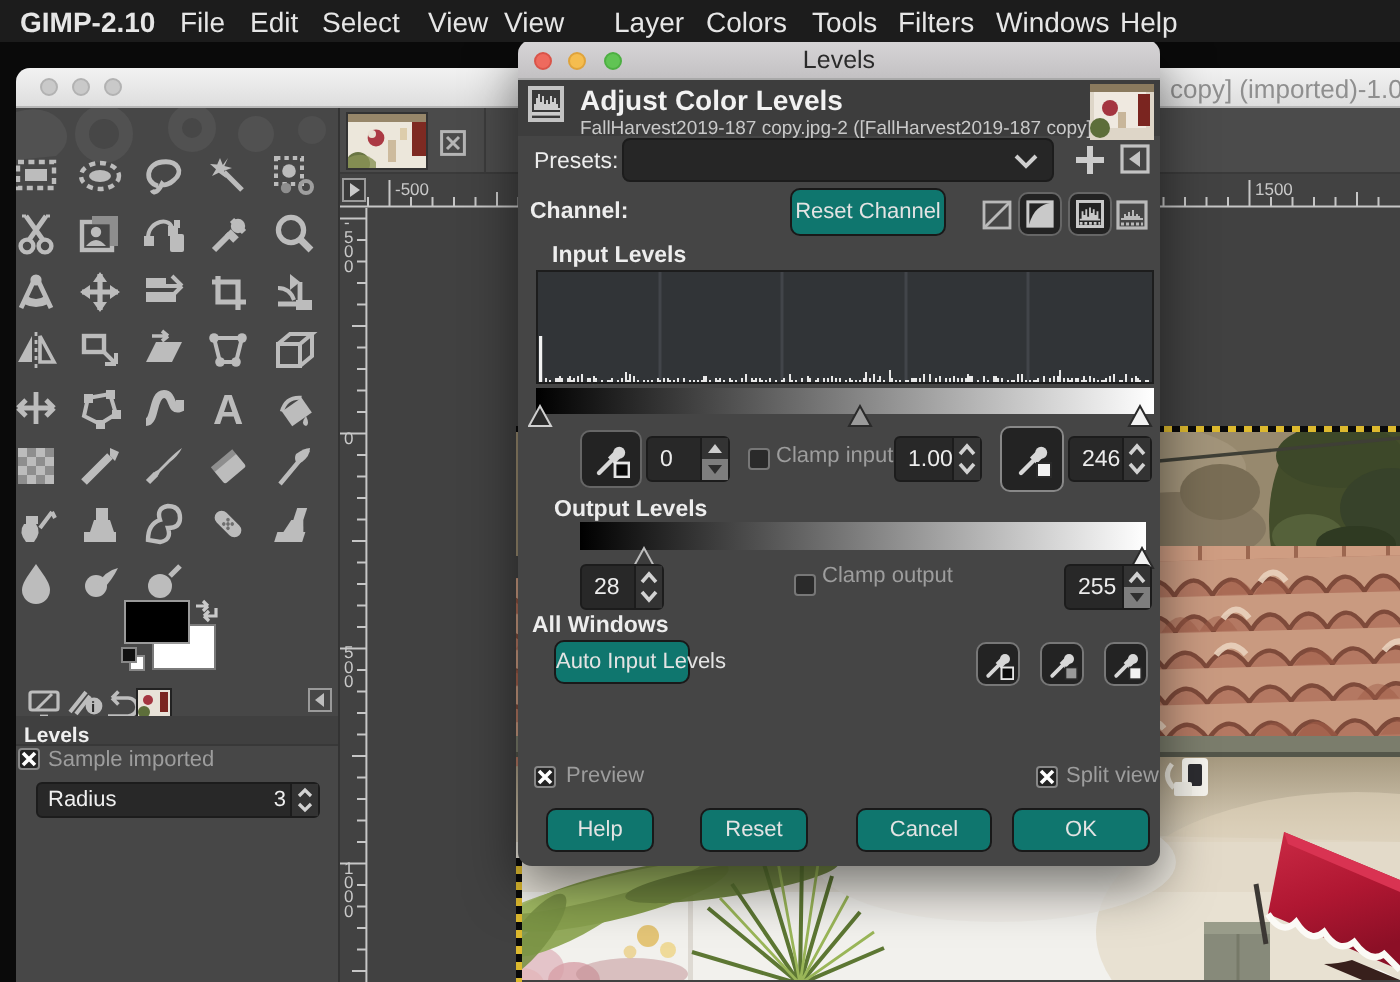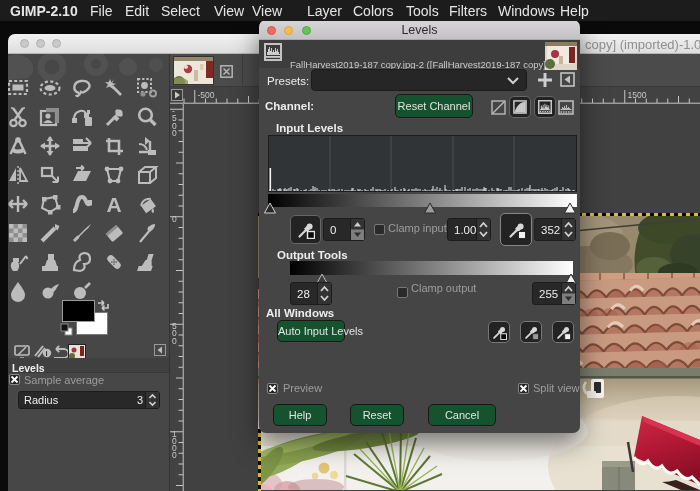--- a/index.html
+++ b/index.html
@@ -16,21 +16,21 @@
 
 #tabstrip{left:162px;top:20px;width:530px;height:32px;background:#4b4b4b;border-bottom:1px solid #3a3a3a}
 #hruler{left:162px;top:53px;width:530px;height:17px;background:#424242}
 #vruler{left:162px;top:70px;width:14px;height:387px;background:#424242}
 #canvas{left:176px;top:70px;width:516px;height:387px;background:#414141}
 
 #dlg{left:259px;top:20px;width:321px;height:413px;z-index:50;border-radius:7px;box-shadow:0 10px 26px rgba(0,0,0,0.5);background:#454545}
 #dlgtitle{left:0;top:0;width:321px;height:20px;background:linear-gradient(#d7d5d7,#c3c1c3);border-radius:7px 7px 0 0;border-bottom:1px solid #a9a9a9;box-sizing:border-box}
 #dlghead{left:0;top:20px;width:321px;height:28px;background:#3d3d3d}
 .combo{background:#262626;border:1px solid #1c1c1c;border-radius:4px;box-sizing:border-box}
-.btn{background:#14532d;border:1px solid #191919;border-radius:5px;color:#e3e3e3;box-sizing:border-box;text-align:center;white-space:nowrap;font-size:11px !important}
+.btn{background:#0f766e;border:1px solid #191919;border-radius:5px;color:#e3e3e3;box-sizing:border-box;text-align:center;white-space:nowrap;font-size:11px !important}
 .spin{background:#282828;border:1px solid #1c1c1c;border-radius:3px;color:#ececec;box-sizing:border-box;font-size:11.5px}
 .sv{position:absolute;right:0;top:0;bottom:0;width:13px;border-left:1px solid #1c1c1c;background:#333}
 .lbl{color:#ededed;font-size:11.5px}
 .dim{color:#9d9d9d;white-space:nowrap;font-size:11px !important}
 .chk{width:11px;height:11px;background:#2a2a2a;border:1px solid #777;border-radius:2px;box-sizing:border-box}
 .tgl{background:#232323;border:1px solid #666;border-radius:5px;box-sizing:border-box}
 </style></head><body>
 
 <div id="menubar" class="a">
 <span class="b" style="left:10px">GIMP-2.10</span>
@@ -296,21 +296,21 @@
         <rect x="0.5" y="0.5" width="11" height="11" fill="none" stroke="#9a9a9a"></rect>
         <path d="M8 2.5 V9.5 L3.5 6 Z" fill="#bdbdbd"></path>
       </svg>
 
     <div class="a" style="left:0;top:304px;width:161px;height:14px;background:#404040;border-bottom:1px solid #383838"><span class="b" style="color:#efefef;font-size:10.5px;margin-left:4px;line-height:14px;display:inline-block">Levels</span></div>
     <div class="a" style="left:1px;top:320px;width:11px;height:11px;background:#242424;border:1px solid #888;border-radius:2px;box-sizing:border-box">
         <svg width="9" height="9" viewBox="0 0 9 9">
           <path d="M1.5 1.5 L7.5 7.5 M7.5 1.5 L1.5 7.5" stroke="#fff" stroke-width="1.8"></path>
         </svg>
       </div>
-    <div class="a dim" style="left:16px;top:320px">Sample average</div>
+    <div class="a dim" style="left:16px;top:320px">Sample imported</div>
     <div class="a spin" style="left:10px;top:337px;width:142px;height:18px;font-size:11px">
         <span class="a" style="left:5px;top:2px;color:#efefef">Radius</span>
         <span class="a" style="right:16px;top:2px;color:#efefef">3</span>
         <span class="sv">
           <svg width="13" height="16" viewBox="0 0 13 16">
             <path d="M3.5 6 L6.5 3 L9.5 6" stroke="#d2d2d2" stroke-width="1.6" fill="none"></path>
             <path d="M3.5 10 L6.5 13 L9.5 10" stroke="#d2d2d2" stroke-width="1.6" fill="none"></path>
           </svg>
         </span>
       </div>
@@ -551,20 +551,21 @@
   </div>
   <div id="dlghead" class="a"></div>
 
   <div class="a" style="left:5px;top:23px;width:18px;height:18px;border:2px solid #c3c3c3;background:#383838;box-sizing:border-box">
     <svg width="14" height="14" viewBox="0 0 14 14">
         <rect width="14" height="14" fill="#3a3a3a"></rect>
         <path d="M0 10 L1 10 1 7 2 7 2 4 3 4 3 2 4 2 4 6 5 6 5 3 6 3 6 7 7 7 7 5 8 5 8 7 9 7 9 3 10 3 10 6 11 6 11 4 12 4 12 7 13 7 13 9 14 9 14 10 Z" fill="#cdcdcd"></path>
         <rect x="0" y="11" width="14" height="1.8" fill="#cdcdcd"></rect>
       </svg>
   </div>
+  <div class="a b" style="left:31px;top:22px;color:#f2f2f2;font-size:14px">Adjust Color Levels</div>
   <div class="a" style="left:31px;top:39px;color:#c9c9c9;font-size:9.5px">FallHarvest2019-187 copy.jpg-2 ([FallHarvest2019-187 copy] (i…</div>
   <div class="a" style="left:286px;top:22px;width:32px;height:28px;background:#e8e2d8;overflow:hidden">
     <svg width="32" height="28" viewBox="0 0 32 28">
         <rect width="32" height="28" fill="#ded6c8"></rect>
         <rect x="0" y="0" width="32" height="4" fill="#8a7a5e"></rect>
         <rect x="2" y="4" width="26" height="18" fill="#efe9e0"></rect>
         <rect x="24" y="5" width="6" height="16" fill="#7a2520"></rect>
         <circle cx="10" cy="12" r="4" fill="#a43540"></circle>
         <circle cx="5" cy="22" r="5" fill="#5d6e3a"></circle>
         <rect x="14" y="14" width="4" height="8" fill="#c8b69a"></rect>
@@ -665,30 +666,30 @@
     </div>
   <div class="a tgl" style="left:241px;top:193px;width:32px;height:33px;border-color:#888">
       <svg style="margin:7px 7px" width="18" height="18" viewBox="0 0 18 18">
         <path d="M2.5 15.5 L9.5 8.5" stroke="#d8d8d8" stroke-width="2.2" stroke-linecap="round"></path>
         <path d="M8.6 9.4 L11.6 6.4" stroke="#d8d8d8" stroke-width="4.6"></path>
         <circle cx="12.6" cy="5.4" r="3" fill="#d8d8d8"></circle>
         <rect x="10.5" y="10.5" width="7" height="7" fill="#f2f2f2" stroke="#2a2a2a" stroke-width="1"></rect>
       </svg>
     </div>
   <div class="a spin" style="left:275px;top:198px;width:42px;height:23px">
-      <span class="a" style="left:6px;top:4.5px">352</span>
+      <span class="a" style="left:6px;top:4.5px">246</span>
       <span class="sv">
         <svg width="13" height="21" viewBox="0 0 13 21">
           <path d="M3 8 L6.5 4 L10 8" stroke="#d2d2d2" stroke-width="1.8" fill="none"></path>
           <path d="M3 13 L6.5 17 L10 13" stroke="#d2d2d2" stroke-width="1.8" fill="none"></path>
         </svg>
       </span>
     </div>
 
-  <div class="a lbl b" style="left:18px;top:229px">Output Tools</div>
+  <div class="a lbl b" style="left:18px;top:229px">Output Levels</div>
   <div class="a" style="left:31px;top:241px;width:283px;height:14px;background:linear-gradient(90deg,#000,#fff)"></div>
   <svg class="a" style="left:26px;top:253px" width="293" height="12" viewBox="0 0 293 12">
     <path d="M37 1 L42.5 11 L31.5 11 Z" fill="#3c3c3c" stroke="#bdbdbd" stroke-width="1"></path>
     <path d="M286 1 L291.5 11 L280.5 11 Z" fill="#f2f2f2" stroke="#2a2a2a" stroke-width="1"></path>
   </svg>
   <div class="a spin" style="left:31px;top:262px;width:42px;height:23px">
       <span class="a" style="left:6px;top:4.5px">28</span>
       <span class="sv">
         <svg width="13" height="21" viewBox="0 0 13 21">
           <path d="M3 8 L6.5 4 L10 8" stroke="#d2d2d2" stroke-width="1.8" fill="none"></path>
@@ -746,13 +747,14 @@
   <div class="a" style="left:259px;top:363px;width:11px;height:11px;background:#242424;border:1px solid #888;border-radius:2px;box-sizing:border-box">
       <svg width="9" height="9" viewBox="0 0 9 9">
         <path d="M1.5 1.5 L7.5 7.5 M7.5 1.5 L1.5 7.5" stroke="#fff" stroke-width="1.8"></path>
       </svg>
     </div>
   <div class="a dim" style="left:274px;top:362px;font-size:11.5px">Split view</div>
 
   <div class="a btn" style="left:14px;top:384px;width:54px;height:22px;font-size:11.5px;line-height:20px">Help</div>
   <div class="a btn" style="left:91px;top:384px;width:54px;height:22px;font-size:11.5px;line-height:20px">Reset</div>
   <div class="a btn" style="left:169px;top:384px;width:68px;height:22px;font-size:11.5px;line-height:20px">Cancel</div>
+  <div class="a btn" style="left:247px;top:384px;width:69px;height:22px;font-size:11.5px;line-height:20px">OK</div>
 </div>
 
 </body></html>

